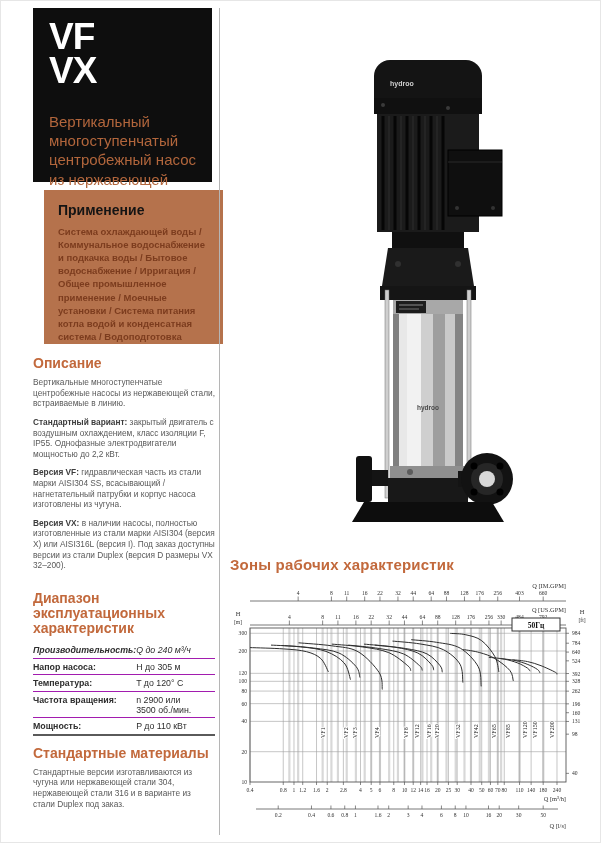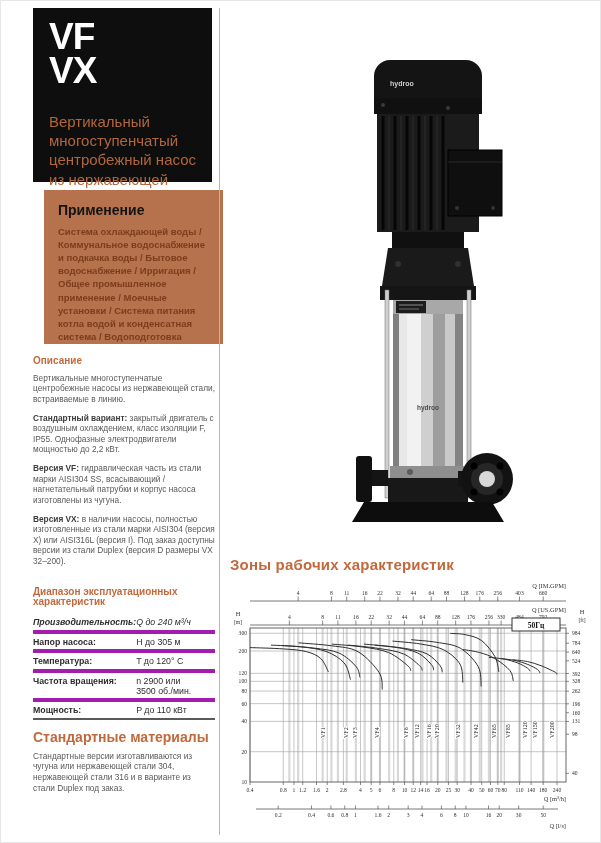--- a/index.html
+++ b/index.html
@@ -9,26 +9,26 @@
   
   .hdr-box{position:absolute;left:33px;top:8px;width:179px;height:174px;background:#0e0e0e;
            box-sizing:border-box;padding:12px 16px;}
   .hdr-model{color:#ffffff;font-weight:bold;font-size:37px;line-height:0.92;letter-spacing:-1px;}
   .hdr-sub{margin-top:24px;color:#b2663c;font-weight:normal;font-size:15px;line-height:1.28;}
   .app-box{position:absolute;left:44px;top:190px;width:179px;height:154px;background:#b5724c;
            box-sizing:border-box;padding:12px 14px;}
   .app-title{color:#141414;font-weight:bold;font-size:14px;margin-bottom:7px;}
   .app-body{color:#7c3c1e;font-weight:bold;font-size:9.5px;line-height:1.38;}
   .left-col{position:absolute;left:33px;top:356px;width:182px;}
-  .sec-title{color:#c2693c;font-weight:bold;font-size:10px;line-height:1.08;margin:0 0 6px 0;}
+  .sec-title{color:#c2693c;font-weight:bold;font-size:14px;line-height:1.08;margin:0 0 6px 0;}
   .sec-title.big{font-size:14px;}
   .para{font-size:8.3px;color:#595959;line-height:1.28;margin:0 0 8px 0;}
   .para b{color:#3c3c3c;}
   .spec-table{width:100%;border-collapse:collapse;margin:2px 0 10px 0;border-bottom:2px solid #5a5a5a;}
-  .spec-table td{font-size:8.8px;color:#2e2e2e;padding:3px 0 2.5px 0;vertical-align:top;border-top:4px solid #a21caf;}
+  .spec-table td{font-size:8.8px;color:#2e2e2e;padding:3px 0 2.5px 0;vertical-align:top;border-top:1px solid #a21caf;}
   .spec-table tr:first-child td{border-top:none;font-style:italic;}
   .spec-table td.lbl{font-weight:bold;width:54%;}
   .divider{position:absolute;left:219px;top:8px;width:1px;height:827px;background:#b5b5b5;}
   
   .pump{position:absolute;left:330px;top:58px;}
   .chart-title{position:absolute;left:230px;top:556px;font-size:15px;font-weight:bold;color:#c2693c;letter-spacing:0.2px;}
   .chart{position:absolute;left:228px;top:578px;}
   .chart text{font-family:"Liberation Serif","DejaVu Serif",serif;}
 </style>
 </head>

